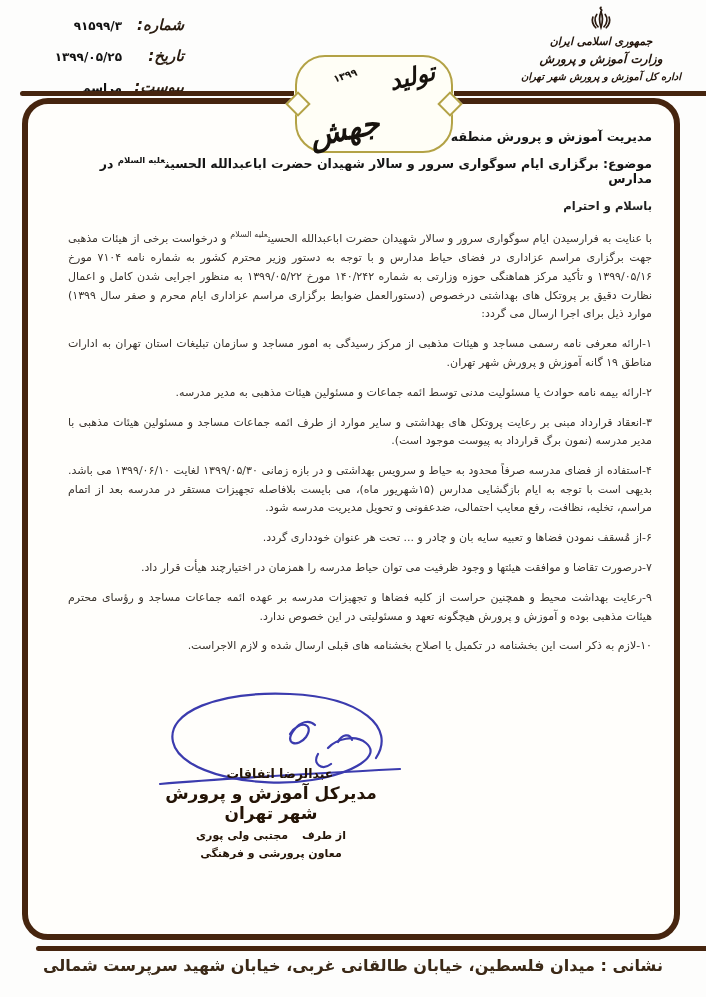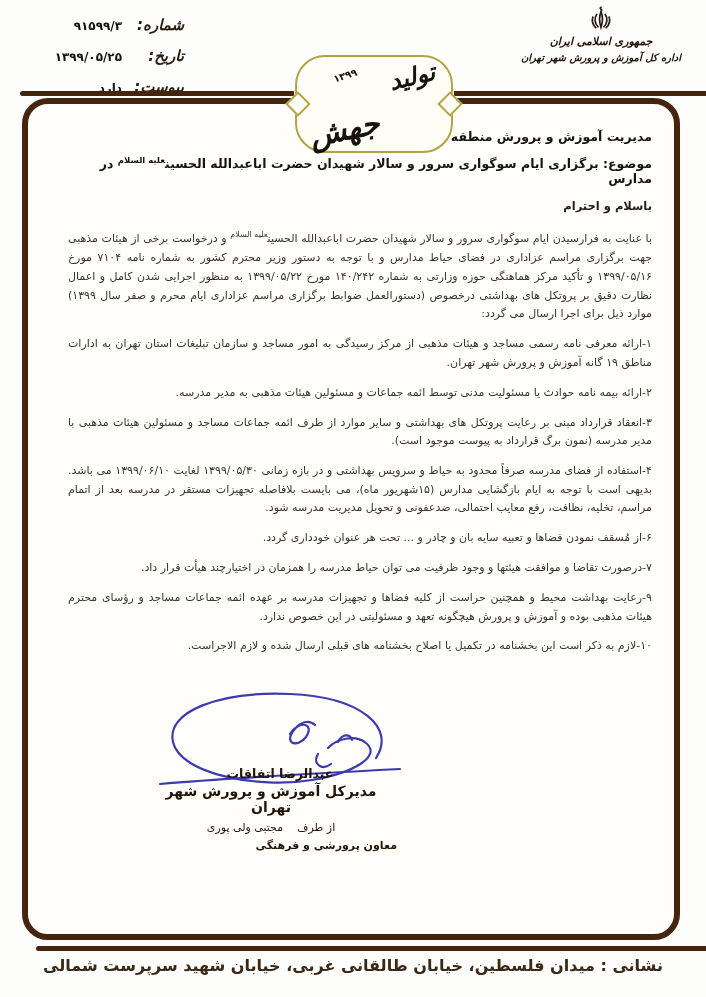--- a/index.html
+++ b/index.html
@@ -62,24 +62,24 @@
   .para{font-size:11px;line-height:1.72;text-align:justify;margin:0 0 11px 0;color:#38322c;}
   .para sup{font-size:8px;}
   .item{font-size:11px;line-height:1.68;text-align:justify;margin:0 0 11.5px 0;color:#38322c;}
   
   .signature{position:absolute;left:105px;top:578px;width:300px;direction:rtl;}
   .sig-scribble{display:block;margin:0 auto;}
   .sig-name{
     width:62%;margin:-36px auto 2px 18%;text-align:center;
     font-weight:bold;font-size:12.5px;color:#241406;position:relative;z-index:2;
   }
-  .sig-title{width:84%;margin:0 auto 6px 4%;text-align:center;font-weight:bold;font-size:14px;color:#241406;}
-  .sig-behalf{width:84%;margin:1px auto 5px 4%;text-align:center;font-weight:normal;font-size:11px;color:#241406;}
+  .sig-title{width:84%;margin:0 auto 6px 4%;text-align:center;font-weight:bold;font-size:17px;color:#241406;}
+  .sig-behalf{width:84%;margin:1px auto 5px 4%;text-align:center;font-weight:bold;font-size:11px;color:#241406;}
   .sig-behalf .gap{display:inline-block;width:14px;}
-  .sig-deputy{width:84%;margin:0 auto 0 4%;text-align:right;font-weight:bold;font-size:11px;color:#241406;}
+  .sig-deputy{width:84%;margin:0 auto 0 4%;text-align:center;font-weight:bold;font-size:11px;color:#241406;}
   
   .footer{position:absolute;top:956px;left:0;right:0;text-align:center;direction:rtl;color:#3b2917;}
   .footer-address{font-weight:bold;font-size:16px;margin-bottom:22px;}
   .footer-line2{display:flex;justify-content:center;align-items:baseline;gap:20px;font-weight:bold;font-size:11px;}
   .footer-website{direction:ltr;font-size:12.5px;}
 </style>
 </head>
 <body>
 
 <div class="letterhead">
@@ -87,35 +87,36 @@
     <g stroke="#2a1a10" fill="none" stroke-width="2.6" stroke-linecap="round">
       <path d="M20 2 c -4 2.5 4 3.5 0 6"></path>
       <path d="M20 9 C 17.2 15 17.2 24 20 33 C 22.8 24 22.8 15 20 9"></path>
       <path d="M13.5 13 C 9.5 18 10 27 15.5 32"></path>
       <path d="M26.5 13 C 30.5 18 30 27 24.5 32"></path>
       <path d="M7.5 17 C 5.5 23 7.5 29 12 33.5"></path>
       <path d="M32.5 17 C 34.5 23 32.5 29 28 33.5"></path>
     </g>
   </svg>
   <div class="lh-line lh-1">جمهوری اسلامی ایران</div>
+  <div class="lh-line lh-2">وزارت آموزش و پرورش</div>
   <div class="lh-line lh-3">اداره کل آموزش و پرورش شهر تهران</div>
 </div>
 
 <div class="meta">
   <div class="meta-row">
     <span class="meta-label">شماره:</span>
     <span class="meta-value">۹۱۵۹۹/۳</span>
   </div>
   <div class="meta-row">
     <span class="meta-label">تاریخ:</span>
     <span class="meta-value">۱۳۹۹/۰۵/۲۵</span>
   </div>
   <div class="meta-row">
     <span class="meta-label">پیوست:</span>
-    <span class="meta-value">دارد</span>
+    <span class="meta-value">مراسم</span>
   </div>
 </div>
 
 <div class="rule-top"></div>
 <div class="rule-bottom"></div>
 
 <div class="badge">
   <span class="badge-word-top">تولید</span>
   <span class="badge-word-bottom">جهش</span>
   <span class="badge-year">۱۳۹۹</span>

